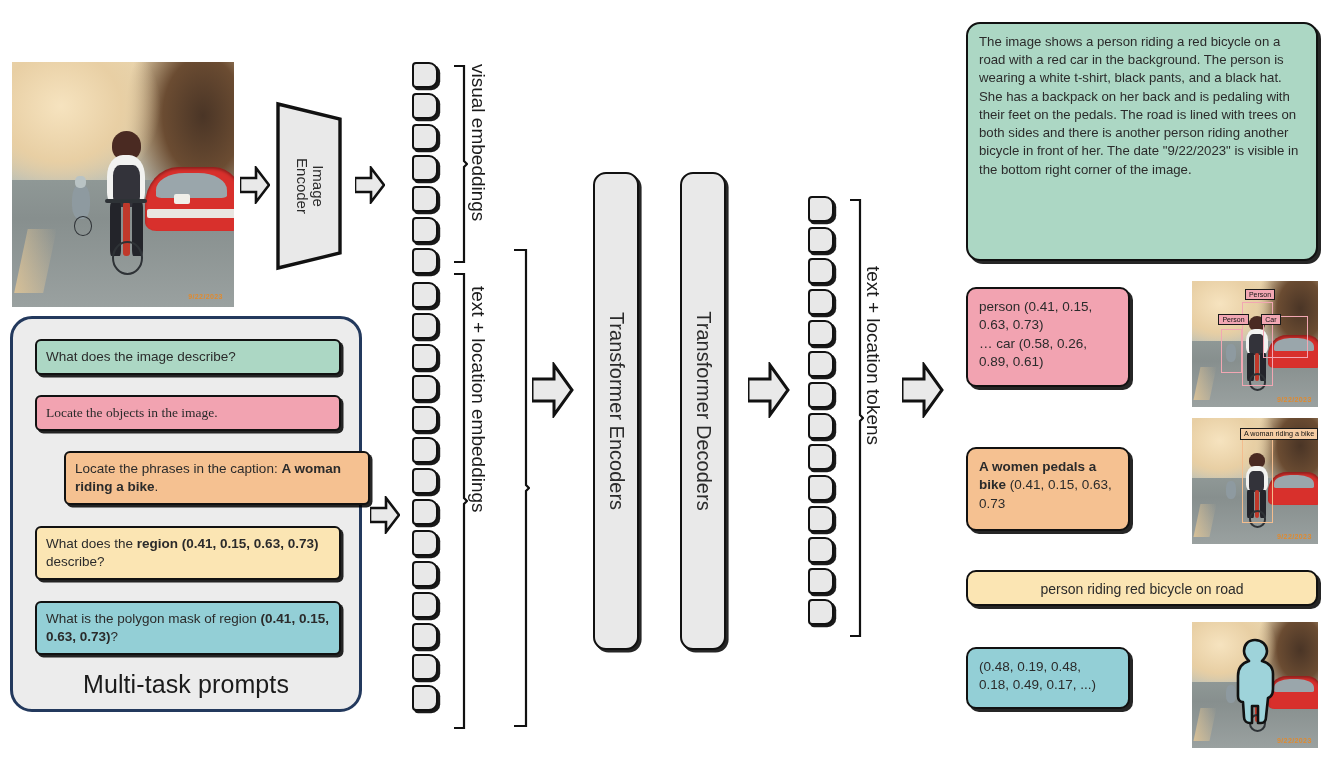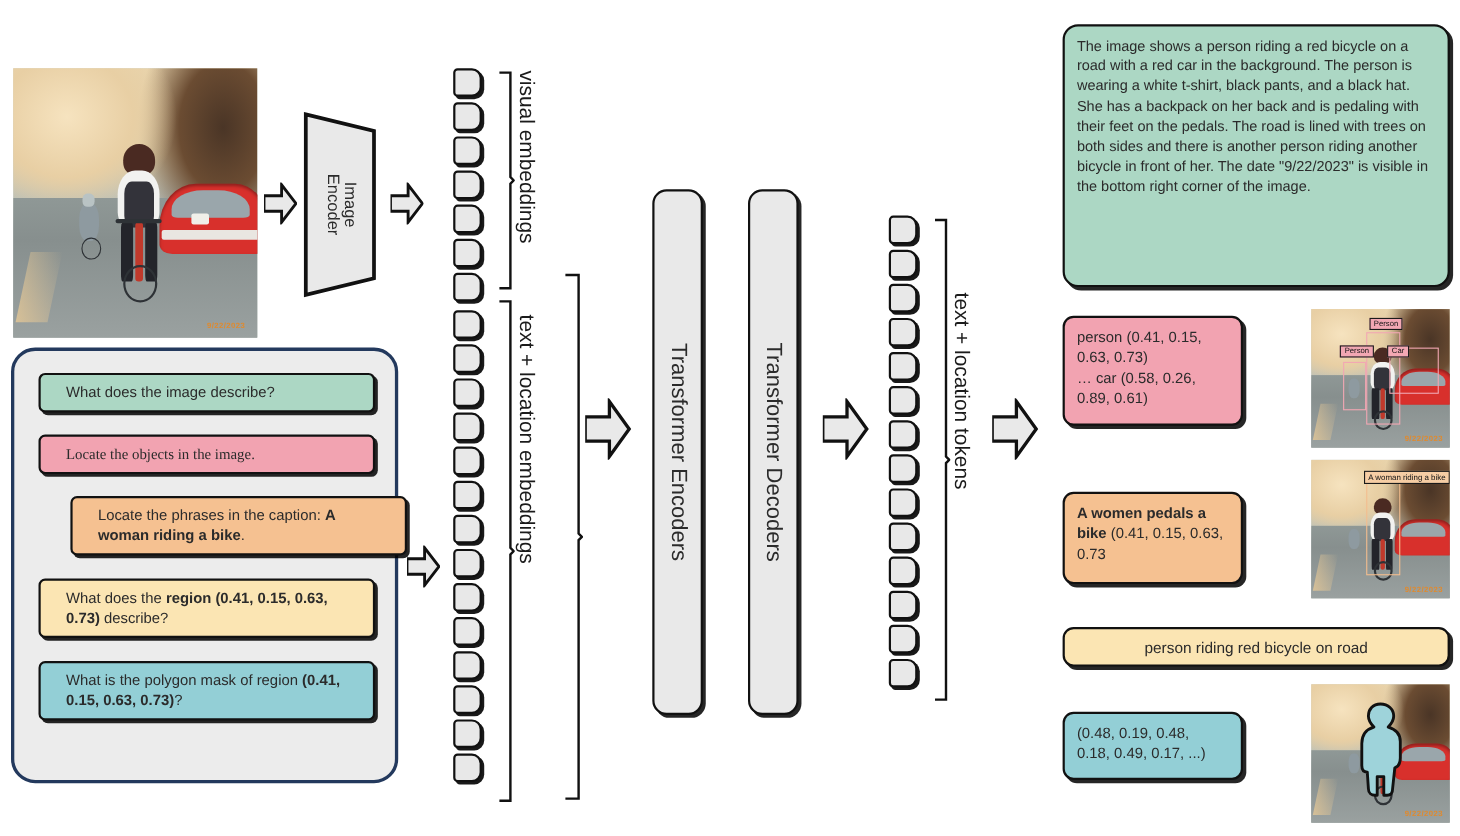--- a/index.html
+++ b/index.html
@@ -56,21 +56,21 @@
   }
 
   
   #prompt-container {
     left:10px; top:316px; width:352px; height:396px;
     background:#ececec; border:3px solid #23395d; border-radius:22px;
   }
   .prompt-box {
     position:absolute; left:22px; width:306px;
     border:2.4px solid #111; border-radius:6px;
-    padding:7px 23px; font-size:13.5px; line-height:1.32;
+    padding:7px 9px; font-size:13.5px; line-height:1.32;
     box-shadow:2.5px 2.5px 0 rgba(0,0,0,.85);
   }
   .multi-title {
     position:absolute; left:0; right:0; bottom:10px; text-align:center;
     font-size:25px; color:#1b1b1b; letter-spacing:.1px;
   }
   .enc-label {
     position:absolute; left:50%; top:50%;
     transform:translate(-50%,-50%) rotate(90deg);
     white-space:nowrap; font-size:15px; text-align:center; line-height:1.05;
@@ -274,20 +274,21 @@
     <polygon points="0,17 22,17 22,3 40,28 22,53 22,39 0,39" fill="#e9e9e9" stroke="#111" stroke-width="3" stroke-linejoin="miter"></polygon>
   </svg>
 </div>
 
 <div class="abs" id="prompt-container">
   <div class="prompt-box" style="top:20px; background:#ACD7C4;">What does the image describe?</div>
   <div class="prompt-box" style="top:76px; background:#F2A3B1;font-family:Liberation Serif, serif;">Locate the objects in the image.</div>
   <div class="prompt-box" style="top:132px; background:#F5C191;margin-left:29px;">Locate the phrases in the caption: <b>A woman riding a bike</b>.</div>
   <div class="prompt-box" style="top:207px; background:#FBE5B3;">What does the <b>region (0.41, 0.15, 0.63, 0.73)</b> describe?</div>
   <div class="prompt-box" style="top:282px; background:#93CFD6;">What is the polygon mask of region <b>(0.41, 0.15, 0.63, 0.73)</b>?</div>
+  <div class="multi-title">Multi-task prompts</div>
 </div>
 
 <div class="arrow-wrap" style="left:370px; top:496px;">
   <svg width="30" height="38" viewBox="0 0 30 38">
     <polygon points="0,12 16,12 16,2 29,19 16,36 16,26 0,26" fill="#e9e9e9" stroke="#111" stroke-width="2.6" stroke-linejoin="miter"></polygon>
   </svg>
 </div>
 
 <div class="out-box big" style="left:966px; top:22px; width:352px; height:239px; background:#ACD7C4; border-radius:14px;">The image shows a person riding a red bicycle on a road with a red car in the background. The person is wearing a white t-shirt, black pants, and a black hat. She has a backpack on her back and is pedaling with their feet on the pedals. The road is lined with trees on both sides and there is another person riding another bicycle in front of her. The date "9/22/2023" is visible in the bottom right corner of the image.</div>
 

